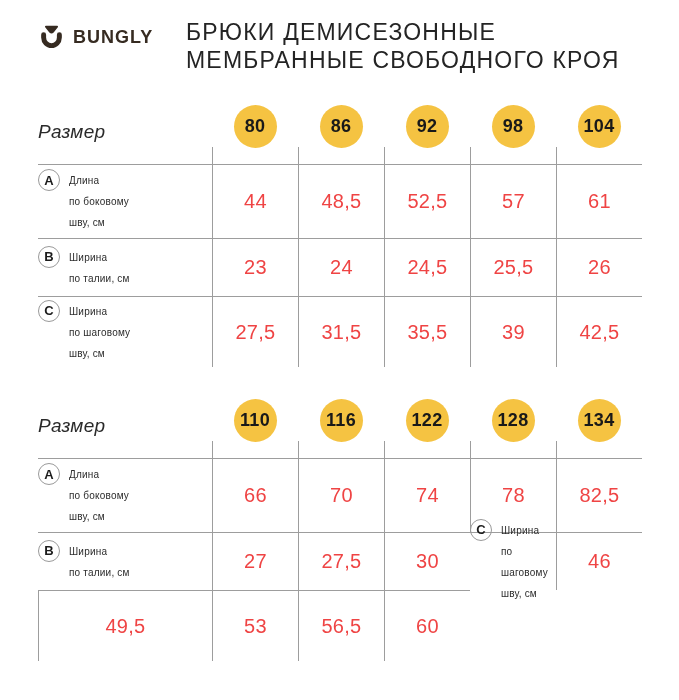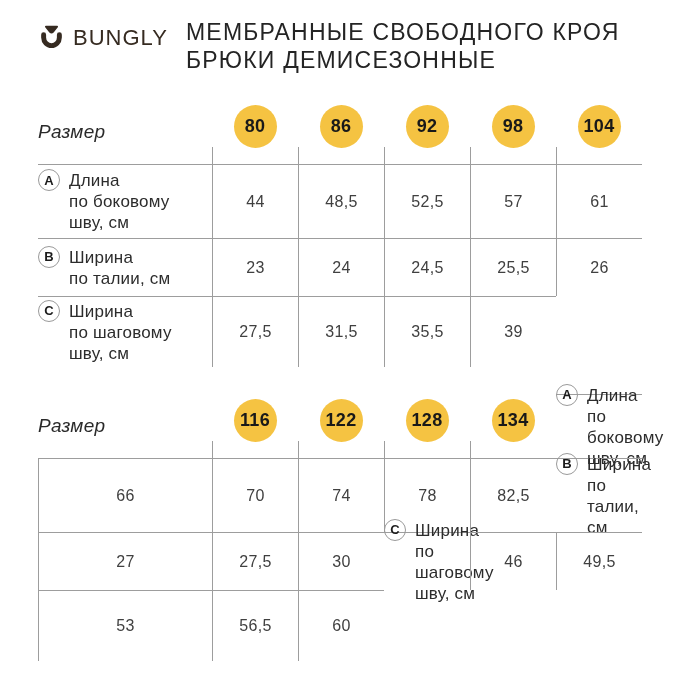--- a/index.html
+++ b/index.html
@@ -19,21 +19,21 @@
     overflow:hidden;
   }
 
   
   .brand{
     position:absolute;left:38px;top:24px;
     display:flex;align-items:center;gap:8px;
   }
   .brand-icon{width:27px;height:27px;display:block;}
   .brand-name{
-    font-size:22px;font-weight:400;letter-spacing:1px;
+    font-size:18px;font-weight:700;letter-spacing:1px;
     color:var(--brand);
   }
   .page-title{
     position:absolute;left:186px;top:18px;width:470px;
     font-size:23px;line-height:28px;font-weight:400;
     letter-spacing:1.2px;color:#242424;
   }
   .page-title .tline{display:block;white-space:nowrap;}
 
   
@@ -77,46 +77,46 @@
   }
   .marker{
     flex:0 0 auto;
     width:22px;height:22px;border-radius:50%;
     border:1px solid #9a9a9a;
     display:flex;align-items:center;justify-content:center;
     font-size:13px;font-weight:700;color:#1c1c1c;
     margin-top:-1px;
   }
   .labeltext{
-    font-size:17px;line-height:21px;color:#2c2c2c;
+    font-size:10px;line-height:21px;color:#2c2c2c;
     letter-spacing:0.2px;
   }
   .val-cell{
     border-top:1px solid var(--line);
     border-left:1px solid var(--line);
     display:flex;align-items:center;justify-content:center;
-    font-size:16px;color:#404040;letter-spacing:0.3px;
+    font-size:20px;color:#ef4444;letter-spacing:0.3px;
   }
 </style>
 </head>
 <body>
 
 <div class="sheet">
 
   <div class="brand">
     <svg class="brand-icon" viewBox="0 0 24 24" aria-hidden="true">
       <path d="M7 2.4 H17 L13.3 7 Q12 8.5 10.7 7 Z" fill="#362b21" stroke="#362b21" stroke-width="1.6" stroke-linejoin="round"></path>
       <path d="M5 9.5 L5 12 A7 7.2 0 0 0 19 12 L19 9.5" fill="none" stroke="#362b21" stroke-width="4.4" stroke-linecap="round"></path>
     </svg>
     <span class="brand-name">BUNGLY</span>
   </div>
 
   <h1 class="page-title">
+    <span class="tline">БРЮКИ ДЕМИСЕЗОННЫЕ</span>
     <span class="tline">МЕМБРАННЫЕ СВОБОДНОГО КРОЯ</span>
-    <span class="tline">БРЮКИ ДЕМИСЕЗОННЫЕ</span>
   </h1>
 
   <div class="size-table t1">
       <div class="th-label">Размер</div>
       <div class="th-size">
         <span class="tick"></span>
         <span class="size-badge">80</span>
       </div>
       <div class="th-size">
         <span class="tick"></span>
@@ -159,23 +159,28 @@
       <div class="row-label">
         <div class="labelwrap">
           <span class="marker">C</span>
           <div class="labeltext">Ширина<br>по шаговому<br>шву, см</div>
         </div>
       </div>
       <div class="val-cell">27,5</div>
       <div class="val-cell">31,5</div>
       <div class="val-cell">35,5</div>
       <div class="val-cell">39</div>
+      <div class="val-cell">42,5</div>
     </div>
   <div class="size-table t2">
       <div class="th-label">Размер</div>
+      <div class="th-size">
+        <span class="tick"></span>
+        <span class="size-badge">110</span>
+      </div>
       <div class="th-size">
         <span class="tick"></span>
         <span class="size-badge">116</span>
       </div>
       <div class="th-size">
         <span class="tick"></span>
         <span class="size-badge">122</span>
       </div>
       <div class="th-size">
         <span class="tick"></span>

